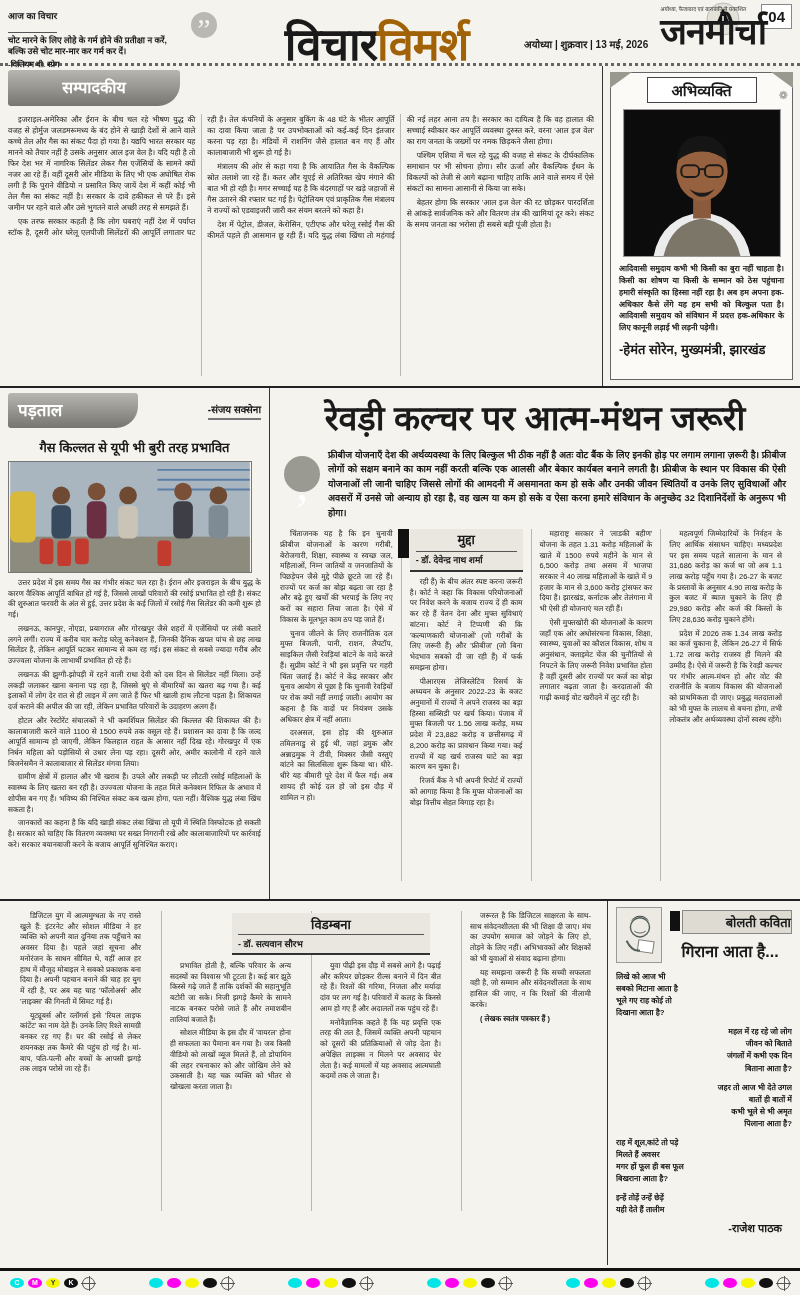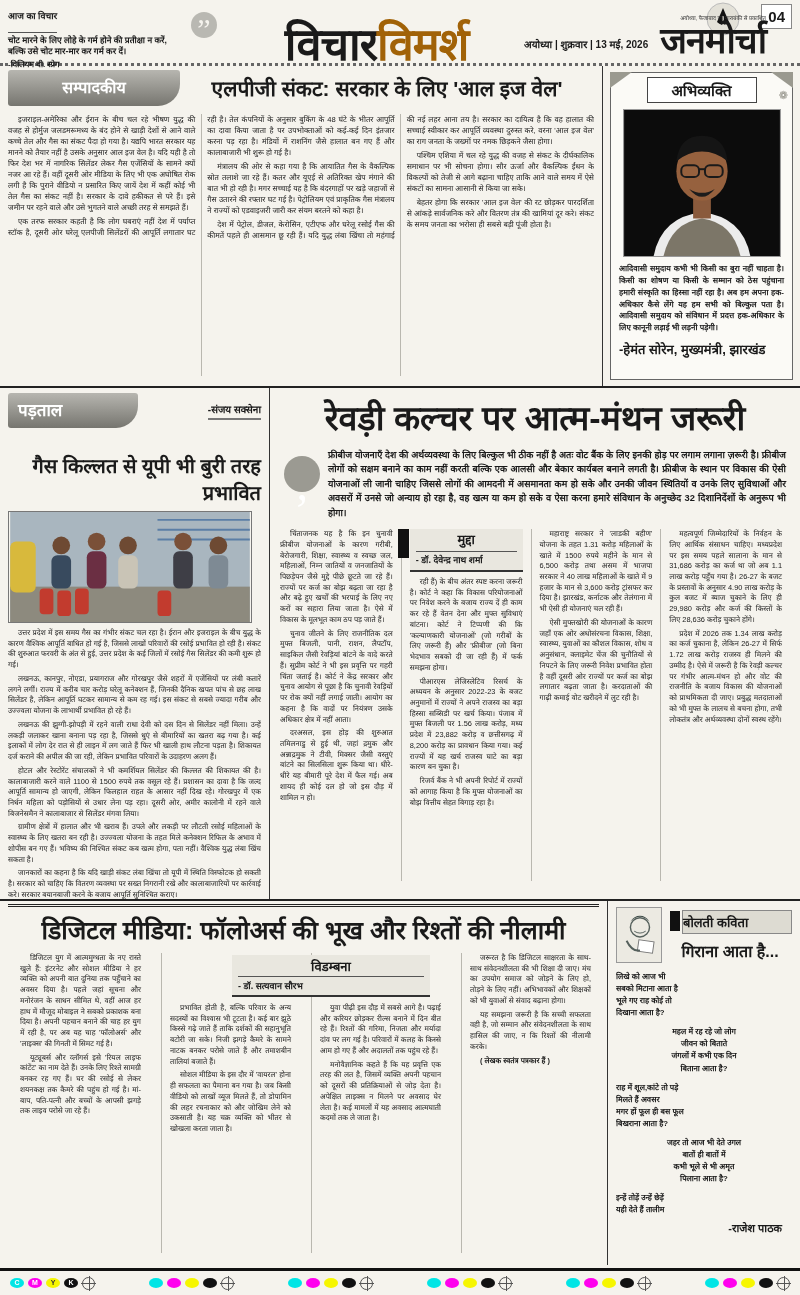--- a/index.html
+++ b/index.html
@@ -12,21 +12,21 @@
   .thought{width:215px;position:relative;padding-top:1px;}
   .thought-label{font-size:9px;font-weight:bold;display:inline-block;border-bottom:1px solid #555;padding-bottom:10px;}
   .thought-text{font-size:8.5px;font-weight:bold;line-height:1.3;margin-top:2px;width:170px;}
   .thought-author{font-size:8px;font-weight:bold;margin-top:1px;}
   .quote-ornament{position:absolute;right:6px;top:8px;width:26px;height:26px;border-radius:50%;
         background:#b9b8b2;color:#f5f3ed;font-size:30px;line-height:34px;text-align:center;font-family:"Liberation Serif",serif;}
   .paper-title{flex:1;text-align:center;font-size:45px;font-weight:bold;letter-spacing:-1px;padding-top:8px;white-space:nowrap;}
   .title-gray{color:#a16207;}
   .brand-zone{width:262px;position:relative;}
   .dateline{position:absolute;left:-6px;bottom:10px;font-size:10px;font-weight:bold;white-space:nowrap;}
-  .brand-block{position:absolute;right:26px;bottom:2px;text-align:right;}
+  .brand-block{position:absolute;right:26px;bottom:11px;text-align:left;}
   .tagline{font-size:5.5px;color:#333;margin-bottom:1px;}
   .brand{font-size:36px;font-weight:bold;line-height:1;letter-spacing:-1px;}
   .brand-logo{position:absolute;right:52px;top:-2px;}
   .pagenum{position:absolute;right:0;top:0;border:1px solid #888;background:#fff;
         font-size:15px;font-weight:bold;padding:3px 6px;}
 
   
   .label-tab{background:linear-gradient(#b7b6b0,#76756f);color:#fff;font-weight:bold;
         border-radius:3px 3px 22px 3px;text-align:center;}
   p.body-p{text-indent:10px;margin-bottom:3px;}
@@ -51,21 +51,21 @@
   .abhi-photo{display:block;margin:0 auto;border:1px solid #999;}
   .abhi-quote{font-size:7.9px;font-weight:bold;line-height:1.5;text-align:justify;margin-top:6px;color:#222;}
   .abhi-attrib{font-size:13px;font-weight:bold;margin-top:6px;}
 
   
   .section-mid{display:flex;height:513px;border-bottom:2px solid #222;}
   .padtaal{width:270px;border-right:1px solid #333;padding:5px 8px;}
   .padtaal-headrow{display:flex;justify-content:space-between;align-items:center;}
   .padtaal .label-tab{width:130px;font-size:17px;padding:5px 0 7px;text-align:left;padding-left:10px;}
   .byline{font-size:10px;font-weight:bold;border-bottom:2px solid #777;padding-bottom:2px;}
-  .padtaal-headline{font-size:20px;font-weight:bold;text-align:right;margin:24px 0 5px;}
+  .padtaal-headline{font-size:13px;font-weight:bold;text-align:center;margin:10px 0 5px;}
   .padtaal-photo{display:block;border:1px solid #777;}
   .padtaal-body{margin-top:5px;font-size:7.4px;line-height:1.45;text-align:justify;height:335px;overflow:hidden;}
   .rewari{flex:1;padding:4px 10px;}
   .rewari-headline{text-align:center;font-size:34px;font-weight:bold;margin:2px 0 8px;}
   .rewari-intro{display:flex;gap:8px;align-items:flex-start;padding:0 4px;}
   .q-circle{flex:0 0 36px;width:36px;height:36px;border-radius:50%;background:#9b9a92;color:#fff;
         font-size:46px;line-height:58px;text-align:center;font-family:"Liberation Serif",serif;margin-top:8px;}
   .rewari-intro p{font-size:9.3px;font-weight:bold;line-height:1.55;text-align:justify;}
   .rewari-cols{display:flex;margin-top:9px;height:352px;overflow:hidden;}
   .rcol{flex:1;font-size:7.4px;line-height:1.45;text-align:justify;padding-right:8px;}
@@ -83,25 +83,25 @@
   .dcol.pt{padding-top:50px;}
   .vidambana{position:absolute;left:224px;top:2px;width:198px;z-index:3;background:#e9e7df;
         border-bottom:2px solid #333;padding:2px 6px 3px;}
   .note{font-weight:bold;text-indent:0;}
   .kavita{flex:1;padding:6px 8px 4px;}
   .kavita-head{display:flex;gap:6px;}
   .poet-sketch{border:1px solid #999;background:#eceae2;}
   .kavita-right{flex:1;position:relative;padding-top:3px;}
   .kavita-chip{position:absolute;left:2px;top:4px;width:10px;height:20px;background:#111;}
   .kavita-label{margin-left:14px;background:#dddbd2;border:1px solid #888;font-size:13px;font-weight:bold;
-        text-align:left;padding:2px 0;}
+        text-align:right;padding:2px 0;}
   .kavita-title{font-size:16px;font-weight:bold;text-align:center;margin-top:6px;}
   .kavita-body{margin-top:8px;font-size:7.8px;font-weight:bold;line-height:1.55;height:245px;overflow:hidden;}
   .stanza{white-space:pre-line;margin-bottom:7px;}
-  .stanza.right{text-align:center;}
+  .stanza.right{text-align:right;}
   .kavita-attrib{text-align:right;font-size:11px;font-weight:bold;margin-top:4px;padding-right:10px;}
 
   
   .printer-strip{position:absolute;left:0;right:0;bottom:0;height:27px;border-top:3px solid #111;
         display:flex;justify-content:space-between;align-items:center;padding:0 10px;background:#f5f3ed;}
   .mark-group{display:flex;gap:4px;align-items:center;}
   .dot{width:14px;height:10px;border-radius:50%;font-size:7px;font-weight:bold;color:#fff;
         text-align:center;line-height:10px;}
   .reg-circle{width:13px;height:13px;border:1px solid #555;border-radius:50%;position:relative;}
   .reg-circle:before,.reg-circle:after{content:"";position:absolute;background:#555;}
@@ -137,21 +137,20 @@
         <div class="tagline">अयोध्या, फैजाबाद एवं बाराबंकी से प्रकाशित</div>
         <div class="brand">जनमोर्चा</div>
       </div>
     </div>
   </header>
 
   <section class="section-ed">
     <div class="ed-left">
       <div class="ed-headrow">
         <div class="label-tab">सम्पादकीय</div>
-        <h1 class="ed-headline">एलपीजी संकट: सरकार के लिए 'आल इज वेल'</h1>
       </div>
       <div class="ed-body">
         <p class="body-p">इजराइल-अमेरिका और ईरान के बीच चल रहे भीषण युद्ध की वजह से होर्मुज जलडमरूमध्य के बंद होने से खाड़ी देशों से आने वाले कच्चे तेल और गैस का संकट पैदा हो गया है। यद्यपि भारत सरकार यह मानने को तैयार नहीं है उसके अनुसार आल इज वेल है। यदि यही है तो फिर देश भर में नागरिक सिलेंडर लेकर गैस एजेंसियों के सामने क्यों नजर आ रहे हैं। वहीं दूसरी ओर मीडिया के लिए भी एक अघोषित रोक लगी है कि पुराने वीडियो न प्रसारित किए जायें देश में कहीं कोई भी तेल गैस का संकट नहीं है। सरकार के दावे हकीकत से परे हैं। इसे जमीन पर रहने वाले और उसे भुगतने वाले अच्छी तरह से समझते हैं।</p>
         <p class="body-p">एक तरफ सरकार कहती है कि लोग घबराएं नहीं देश में पर्याप्त स्टॉक है, दूसरी ओर घरेलू एलपीजी सिलेंडरों की आपूर्ति लगातार घट रही है। तेल कंपनियों के अनुसार बुकिंग के 48 घंटे के भीतर आपूर्ति का दावा किया जाता है पर उपभोक्ताओं को कई-कई दिन इंतजार करना पड़ रहा है। मंडियों में राशनिंग जैसे हालात बन गए हैं और कालाबाजारी भी शुरू हो गई है।</p>
         <p class="body-p">मंत्रालय की ओर से कहा गया है कि आयातित गैस के वैकल्पिक स्रोत तलाशे जा रहे हैं। कतर और यूएई से अतिरिक्त खेप मंगाने की बात भी हो रही है। मगर सच्चाई यह है कि बंदरगाहों पर खड़े जहाजों से गैस उतारने की रफ्तार घट गई है। पेट्रोलियम एवं प्राकृतिक गैस मंत्रालय ने राज्यों को एडवाइजरी जारी कर संयम बरतने को कहा है।</p>
         <p class="body-p">देश में पेट्रोल, डीजल, केरोसिन, एटीएफ और घरेलू रसोई गैस की कीमतें पहले ही आसमान छू रही हैं। यदि युद्ध लंबा खिंचा तो महंगाई की नई लहर आना तय है। सरकार का दायित्व है कि वह हालात की सच्चाई स्वीकार कर आपूर्ति व्यवस्था दुरुस्त करे, वरना 'आल इज वेल' का राग जनता के जख्मों पर नमक छिड़कने जैसा होगा।</p>
         <p class="body-p">पश्चिम एशिया में चल रहे युद्ध की वजह से संकट के दीर्घकालिक समाधान पर भी सोचना होगा। सौर ऊर्जा और वैकल्पिक ईंधन के विकल्पों को तेजी से आगे बढ़ाना चाहिए ताकि आने वाले समय में ऐसे संकटों का सामना आसानी से किया जा सके।</p>
         <p class="body-p">बेहतर होगा कि सरकार 'आल इज वेल' की रट छोड़कर पारदर्शिता से आंकड़े सार्वजनिक करे और वितरण तंत्र की खामियां दूर करे। संकट के समय जनता का भरोसा ही सबसे बड़ी पूंजी होता है।</p>
       </div>
     </div>
@@ -253,21 +252,20 @@
         <div class="rcol col-rule">
           <p class="body-p">महत्वपूर्ण जिम्मेदारियों के निर्वहन के लिए आर्थिक संसाधन चाहिए। मध्यप्रदेश पर इस समय पहले सालाना के मान से 31,686 करोड़ का कर्ज था जो अब 1.1 लाख करोड़ पहुँच गया है। 26-27 के बजट के प्रस्तावों के अनुसार 4.90 लाख करोड़ के कुल बजट में ब्याज चुकाने के लिए ही 29,980 करोड़ और कर्ज की किस्तों के लिए 28,636 करोड़ चुकाने होंगे।</p>
           <p class="body-p">प्रदेश में 2026 तक 1.34 लाख करोड़ का कर्ज चुकाना है, लेकिन 26-27 में सिर्फ 1.72 लाख करोड़ राजस्व ही मिलने की उम्मीद है। ऐसे में जरूरी है कि रेवड़ी कल्चर पर गंभीर आत्म-मंथन हो और वोट की राजनीति के बजाय विकास की योजनाओं को प्राथमिकता दी जाए। प्रबुद्ध मतदाताओं को भी मुफ्त के लालच से बचना होगा, तभी लोकतंत्र और अर्थव्यवस्था दोनों स्वस्थ रहेंगे।</p>
         </div>
       </div>
     </div>
   </section>
 
   <section class="section-bot">
     <div class="digital">
-      <h1 class="digital-headline">डिजिटल मीडिया: फॉलोअर्स की भूख और रिश्तों की नीलामी</h1>
       <div class="digital-cols">
         <div class="vidambana">
           <div class="issue-title">विडम्बना</div>
           <div class="issue-byline">- डॉ. सत्यवान सौरभ</div>
         </div>
         <div class="dcol col-rule">
           <p class="body-p">डिजिटल युग में आत्ममुग्धता के नए रास्ते खुले हैं: इंटरनेट और सोशल मीडिया ने हर व्यक्ति को अपनी बात दुनिया तक पहुँचाने का अवसर दिया है। पहले जहां सूचना और मनोरंजन के साधन सीमित थे, वहीं आज हर हाथ में मौजूद मोबाइल ने सबको प्रकाशक बना दिया है। अपनी पहचान बनाने की चाह हर युग में रही है, पर अब यह चाह 'फॉलोअर्स' और 'लाइक्स' की गिनती में सिमट गई है।</p>
           <p class="body-p">यूट्यूबर्स और व्लॉगर्स इसे 'रियल लाइफ कांटेंट' का नाम देते हैं। उनके लिए रिश्ते सामग्री बनकर रह गए हैं। घर की रसोई से लेकर शयनकक्ष तक कैमरे की पहुंच हो गई है। मां-बाप, पति-पत्नी और बच्चों के आपसी झगड़े तक लाइव परोसे जा रहे हैं।</p>
         </div>
         <div class="dcol col-rule pt">
@@ -304,28 +302,28 @@
       </div>
       <div class="kavita-body">
         <div class="stanza">लिखे को आज भी
 सबको मिटाना आता है
 भूले गए राह कोई तो
 दिखाना आता है?</div>
         <div class="stanza right">महल में रह रहे जो लोग
 जीवन को बिताते
 जंगलों में कभी एक दिन
 बिताना आता है?</div>
+        <div class="stanza right">जहर तो आज भी देते उगल
+बातों ही बातों में
+कभी भूले से भी अमृत
+पिलाना आता है?</div>
         <div class="stanza">राह में शूल,कांटे तो पड़े
 मिलते हैं अवसर
 मगर हों फूल ही बस फूल
 बिखराना आता है?</div>
-        <div class="stanza right">जहर तो आज भी देते उगल
-बातों ही बातों में
-कभी भूले से भी अमृत
-पिलाना आता है?</div>
         <div class="stanza">इन्हें तोड़ें उन्हें छेड़ें
 यही देते हैं तालीम
 जो टूटा है जुड़े कैसे
 सिखाना आता है?</div>
 
       </div>
       <div class="kavita-attrib">-राजेश पाठक</div>
     </aside>
   </section>
 

